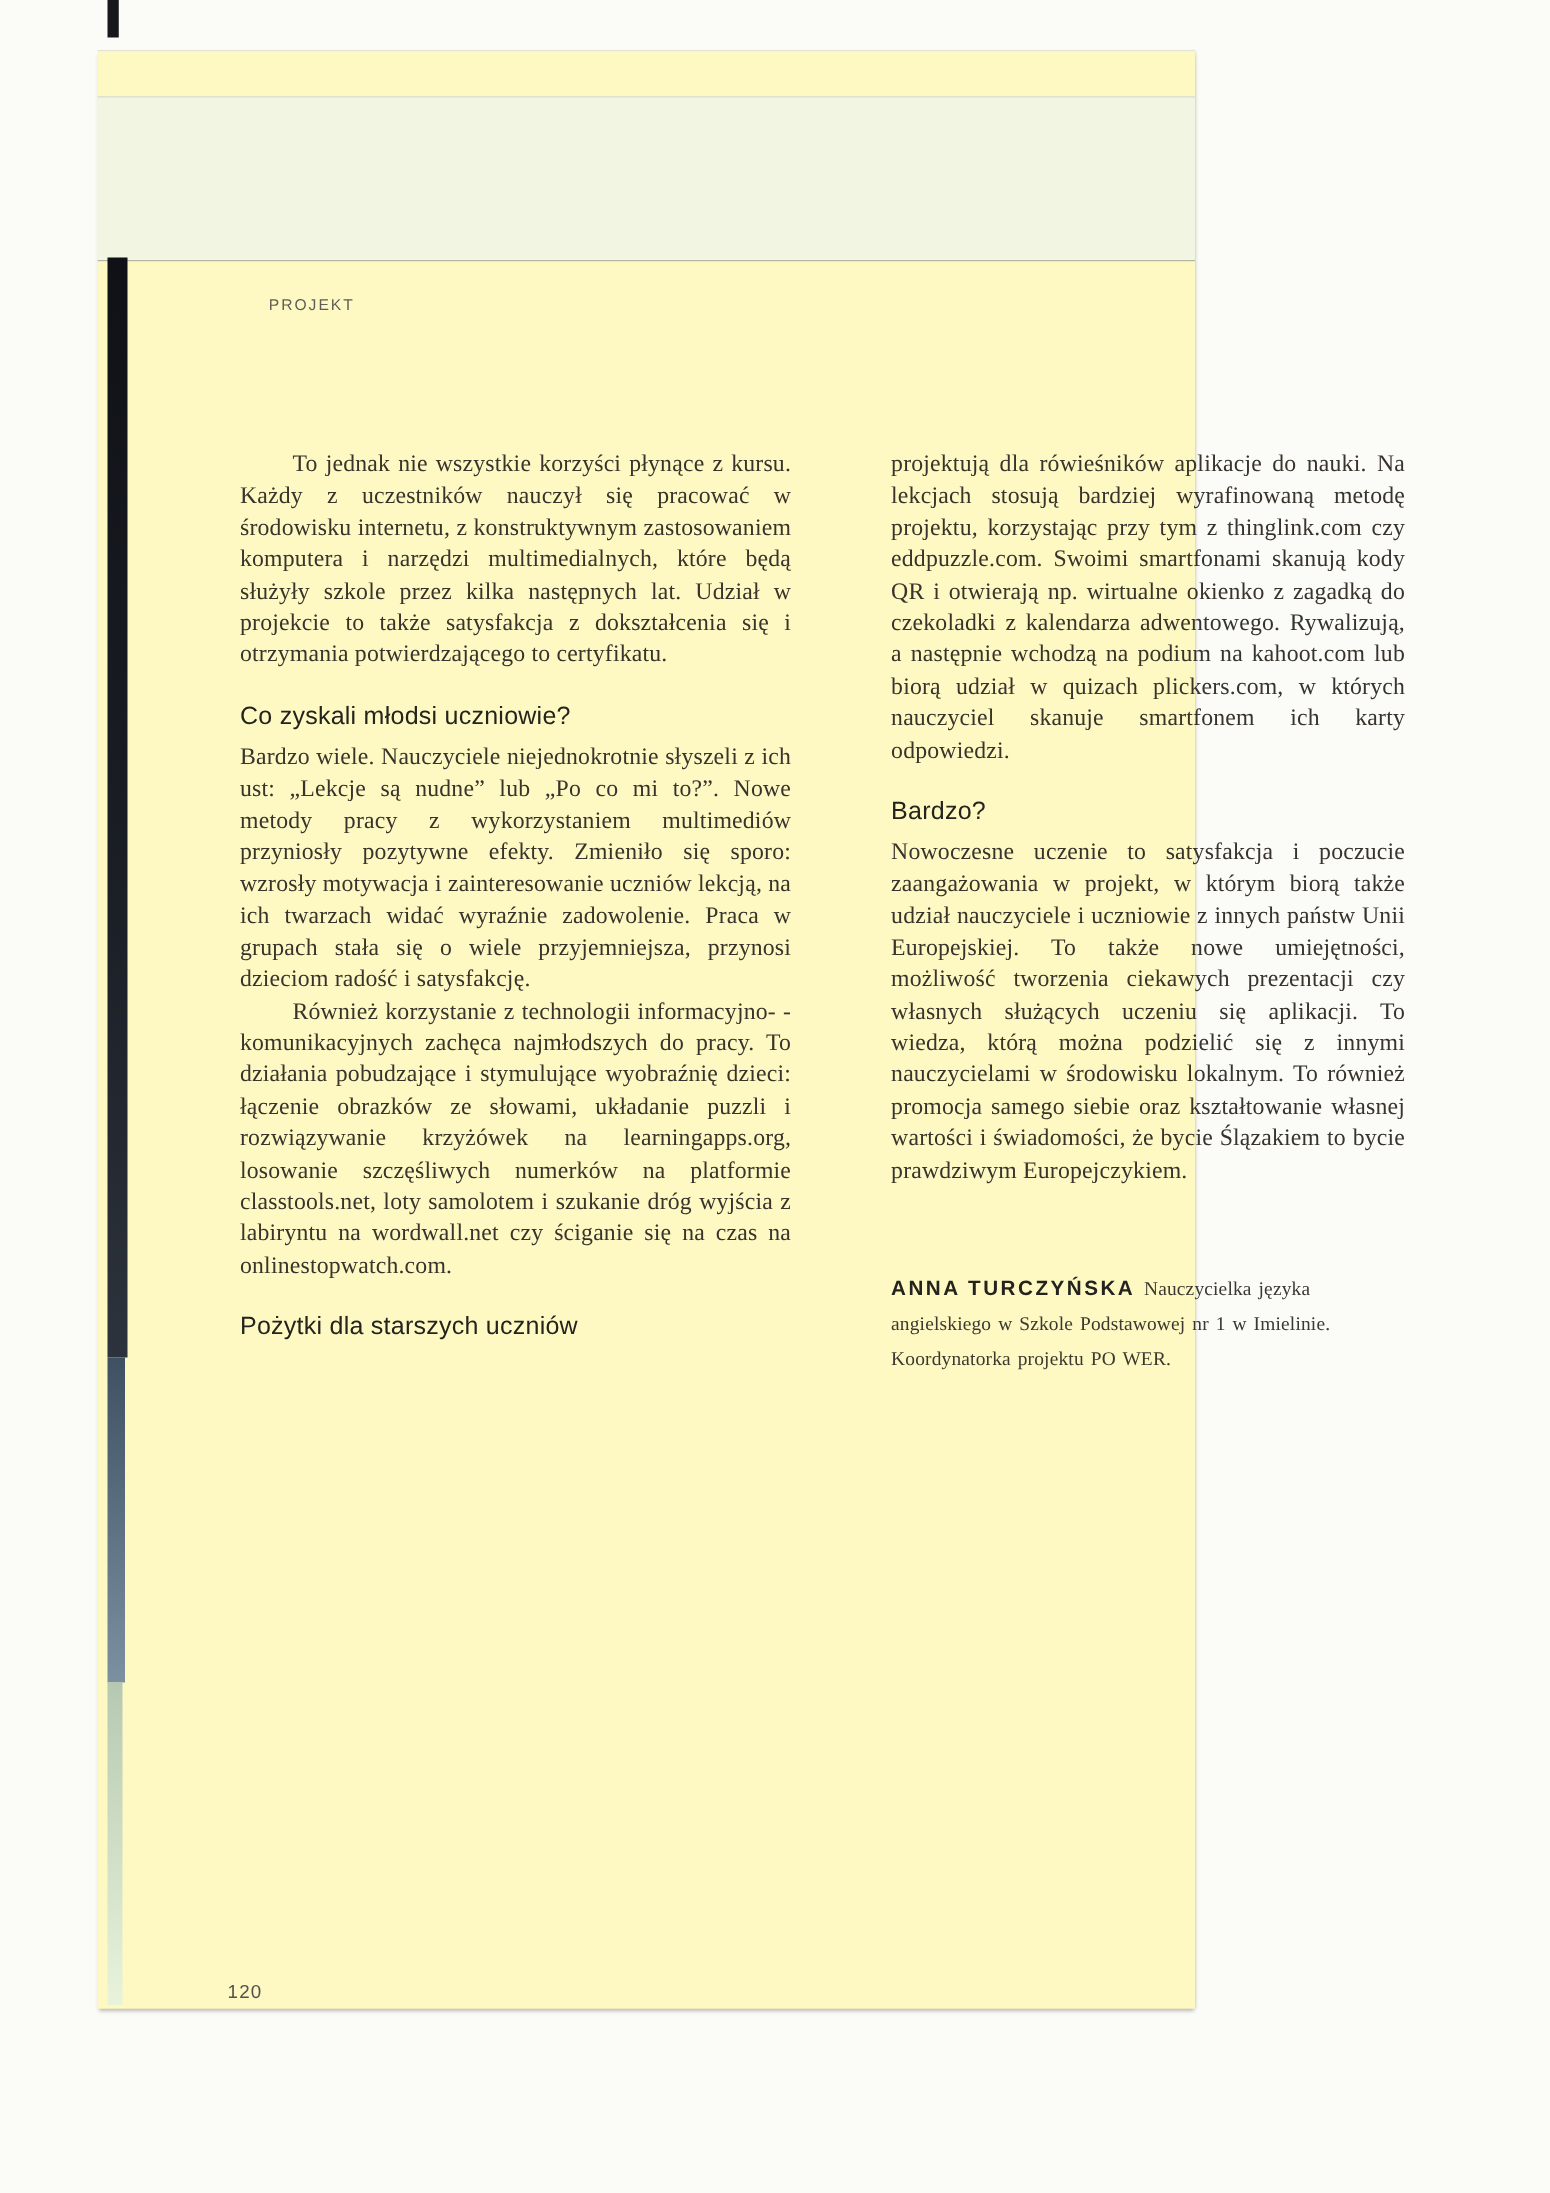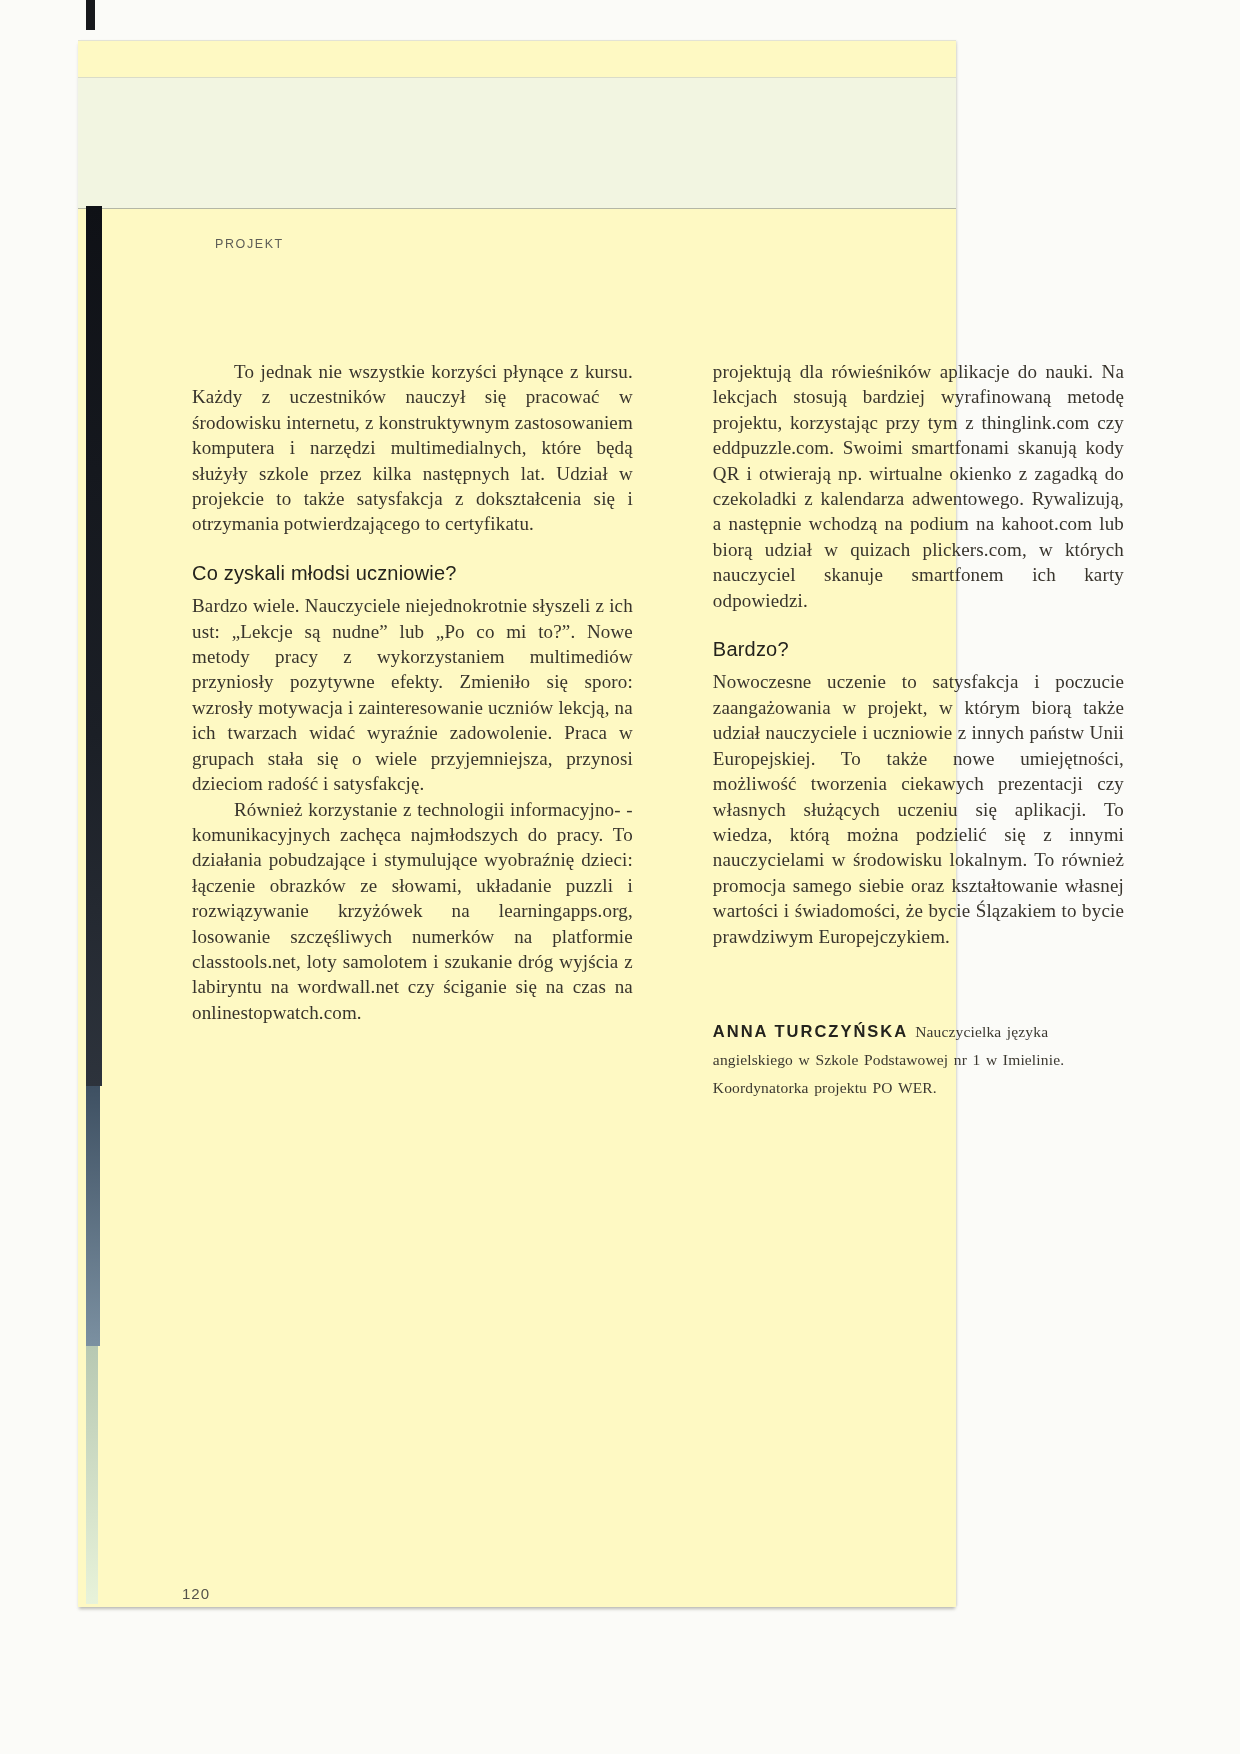--- a/index.html
+++ b/index.html
@@ -110,20 +110,21 @@
 
   <div class="columns">
 
     <div class="col col-left">
       <p class="indent">To jednak nie wszystkie korzyści płynące z kursu. Każdy z uczestników nauczył się pracować w środowisku internetu, z konstruktywnym zastosowaniem komputera i narzędzi multimedialnych, które będą służyły szkole przez kilka następnych lat. Udział w projekcie to także satysfakcja z dokształcenia się i otrzymania potwierdzającego to certyfikatu.</p>
 
       <h3>Co zyskali młodsi uczniowie?</h3>
       <p>Bardzo wiele. Nauczyciele niejednokrotnie słyszeli z ich ust: „Lekcje są nudne” lub „Po co mi to?”. Nowe metody pracy z wykorzystaniem multimediów przyniosły pozytywne efekty. Zmieniło się sporo: wzrosły motywacja i zainteresowanie uczniów lekcją, na ich twarzach widać wyraźnie zadowolenie. Praca w grupach stała się o wiele przyjemniejsza, przynosi dzieciom radość i satysfakcję.</p>
       <p class="indent">Również korzystanie z technologii informacyjno- -komunikacyjnych zachęca najmłodszych do pracy. To działania pobudzające i stymulujące wyobraźnię dzieci: łączenie obrazków ze słowami, układanie puzzli i rozwiązywanie krzyżówek na learningapps.org, losowanie szczęśliwych numerków na platformie classtools.net, loty samolotem i szukanie dróg wyjścia z labiryntu na wordwall.net czy ściganie się na czas na onlinestopwatch.com.</p>
 
+      <h3>Pożytki dla starszych uczniów</h3>
     </div>
 
     <div class="col col-right">
       <p>projektują dla rówieśników aplikacje do nauki. Na lekcjach stosują bardziej wyrafinowaną metodę projektu, korzystając przy tym z thinglink.com czy eddpuzzle.com. Swoimi smartfonami skanują kody QR i otwierają np. wirtualne okienko z zagadką do czekoladki z kalendarza adwentowego. Rywalizują, a następnie wchodzą na podium na kahoot.com lub biorą udział w quizach plickers.com, w których nauczyciel skanuje smartfonem ich karty odpowiedzi.</p>
 
       <h3>Bardzo?</h3>
       <p>Nowoczesne uczenie to satysfakcja i poczucie zaangażowania w projekt, w którym biorą także udział nauczyciele i uczniowie z innych państw Unii Europejskiej. To także nowe umiejętności, możliwość tworzenia ciekawych prezentacji czy własnych służących uczeniu się aplikacji. To wiedza, którą można podzielić się z innymi nauczycielami w środowisku lokalnym. To również promocja samego siebie oraz kształtowanie własnej wartości i świadomości, że bycie Ślązakiem to bycie prawdziwym Europejczykiem.</p>
 
       <div class="authors">
         <p class="author">

